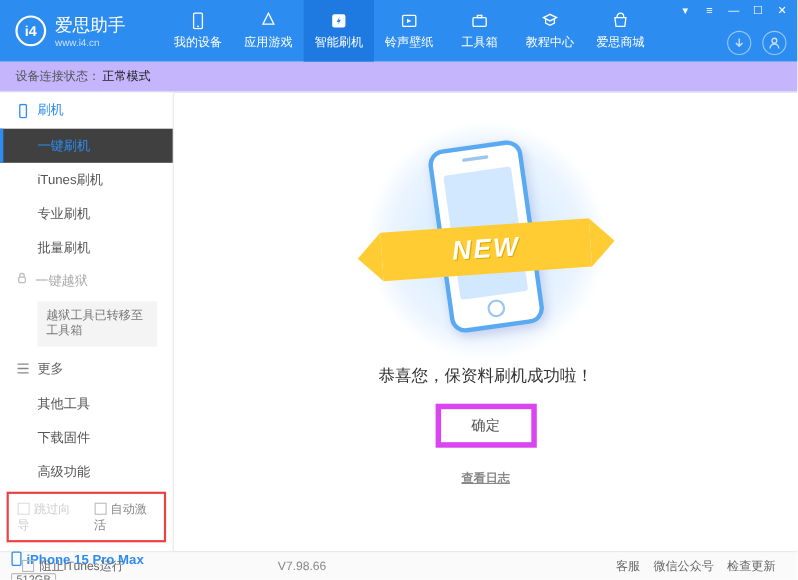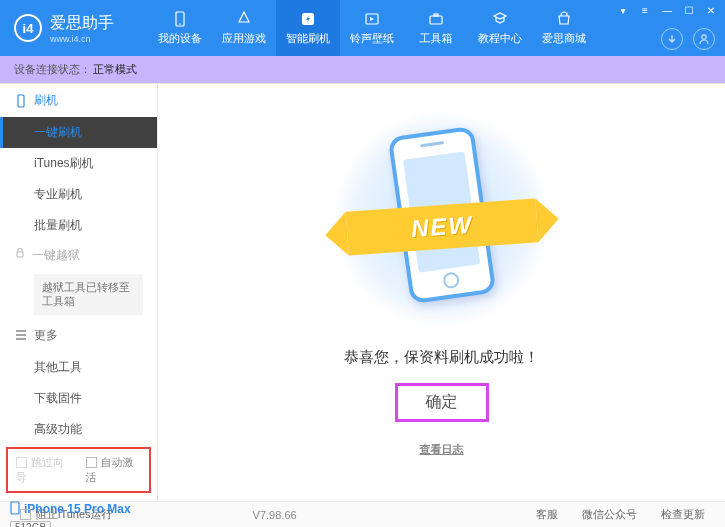--- a/index.html
+++ b/index.html
@@ -49,27 +49,27 @@
 .phone { position:absolute; left:50%; top:48%; transform:translate(-50%,-50%) rotate(-8deg); width:86px; height:168px; background:#fff; border:4px solid #5aaaf2; border-radius:14px; box-shadow: 2px 4px 10px rgba(0,0,120,0.15);}
 .phone::before { content:""; position:absolute; top:7px; left:50%; transform:translateX(-50%); width:24px; height:3px; background:#9cc6ee; border-radius:2px;}
 .phone::after { content:""; position:absolute; bottom:6px; left:50%; transform:translateX(-50%); width:12px; height:12px; border:2px solid #9cc6ee; border-radius:50%;}
 .screen { position:absolute; top:20px; left:8px; right:8px; bottom:26px; background:#d1e8ff; border-radius:3px;}
 .ribbon { position:absolute; left:50%; top:54%; transform:translate(-50%,-50%) rotate(-4deg); width:190px; height:44px; background:#ffcc33; display:flex; align-items:center; justify-content:center; }
 .ribbon::before,.ribbon::after { content:""; position:absolute; width:0; height:0; border:22px solid transparent; top:0;}
 .ribbon::before { left:-22px; border-right-color:#ffcc33; border-left:none; border-top-width:22px; border-bottom-width:22px; border-right-width:22px;}
 .ribbon::after { right:-22px; border-left-color:#ffcc33; border-right:none; border-top-width:22px; border-bottom-width:22px; border-left-width:22px;}
 .ribbon-text { color:#fff; font-weight:900; font-size:24px; letter-spacing:2px; font-style:italic; text-shadow:1px 1px 0 #e0a800;}
 
-.success-text { margin-top:24px; font-size:15px; color:#333; }
-.ok-btn { margin-top:16px; padding:6px 28px; border:3px solid #d946ef; background:#fff; font-size:16px; color:#555; cursor:pointer; }
+.success-text { margin-top:8px; font-size:15px; color:#333; }
+.ok-btn { margin-top:16px; padding:6px 28px; border:5px solid #d946ef; background:#fff; font-size:13px; color:#555; cursor:pointer; }
 .log-link { margin-top:20px; font-size:11px; color:#888; text-decoration:underline; cursor:pointer;font-weight:bold;}
 
 .footer { height:26px; border-top:1px solid #e8e8e8; background:#fafafa; display:flex; align-items:center; font-size:11px; color:#666; padding:0 20px; }
 .footer .chk2 { width:11px; height:11px; border:1px solid #bbb; margin-right:5px;}
-.footer-right { margin-left:auto; display:flex; gap:24px;justify-content:flex-end; }
+.footer-right { margin-left:auto; display:flex; gap:12px;justify-content:flex-end; }
 .footer-right span { cursor:pointer; }
 .version { margin-left: 140px; color:#888;}
 </style>
 </head>
 <body>
 
 <div class="header">
   <div class="logo">
     <div class="logo-icon">i4</div>
     <div>

